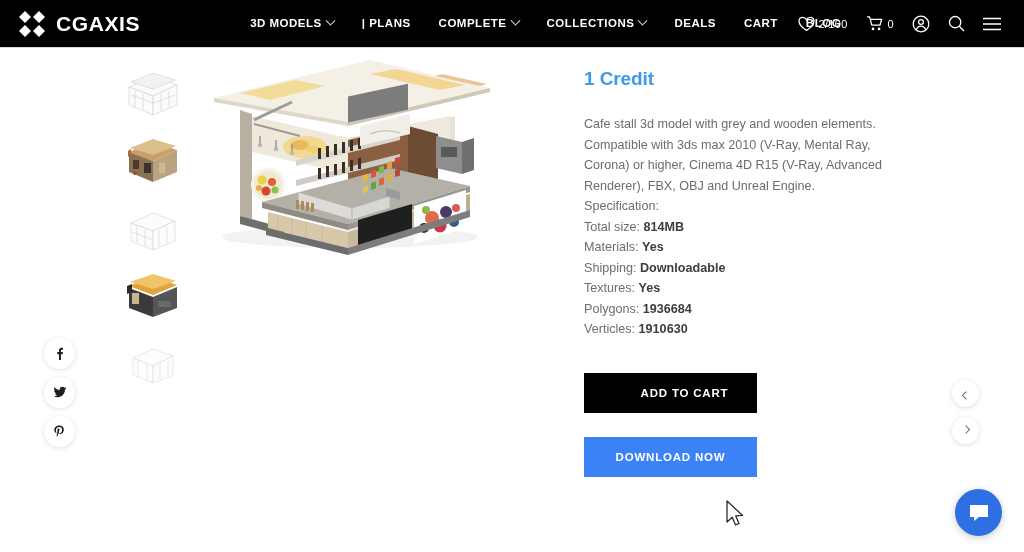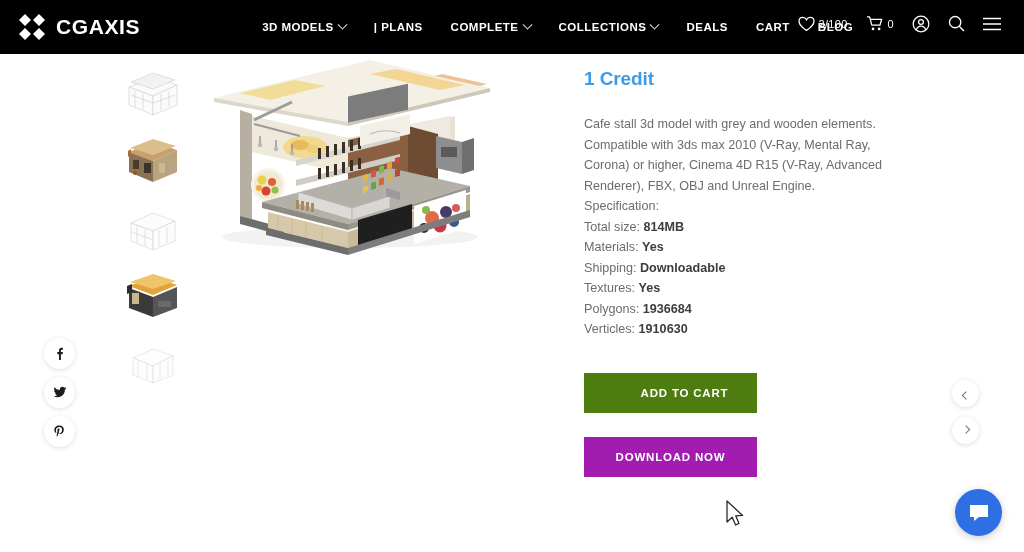--- a/index.html
+++ b/index.html
@@ -7,25 +7,24 @@
     width: 1024px; height: 552px;
     background: #ffffff;
     font-family: "Liberation Sans", sans-serif;
     overflow: hidden;
   }
   .page { position: relative; width: 1024px; height: 552px; background:#fff; }
 
   
   .header {
     position: absolute; top:0; left:0;
-    width:1024px; height:54px;
+    width:1024px; height:47px;
     background:#000;
     display:flex; align-items:center;
     z-index: 40;
-    gap: 12px;
   }
   .header-underline {
     position:absolute; top:47px; left:0; width:1024px; height:1px;
     background:#d9d9d9;
   }
 
   .logo {
     display:flex; align-items:center; gap:9px;
     margin-left:17px;
     cursor:pointer;
@@ -127,22 +126,22 @@
   .spec-row b { color:#3d3d3d; font-weight:bold; }
 
   .btn {
     display:flex; align-items:center; justify-content:center;
     width:173px; height:40px;
     color:#fff; font-size:11.5px; font-weight:bold;
     letter-spacing:0.8px; cursor:pointer;
     border:none;
     font-family:"Liberation Sans", sans-serif;
   }
-  .btn-cart { background:#4d7c0f; margin-top:33px;padding-left:28px; }
-  .btn-download { background:#a21caf; margin-top:24px; }
+  .btn-cart { background:#000000; margin-top:33px;padding-left:28px; }
+  .btn-download { background:#3b82f6; margin-top:24px; }
 
   
   .slider-nav {
     position:absolute; right:45px; top:380px;
     display:flex; flex-direction:column; gap:10px;
     z-index:20;
   }
   .nav-circle {
     width:27px; height:27px; border-radius:50%;
     background:#fff; box-shadow:0 1px 5px rgba(0,0,0,0.14);

